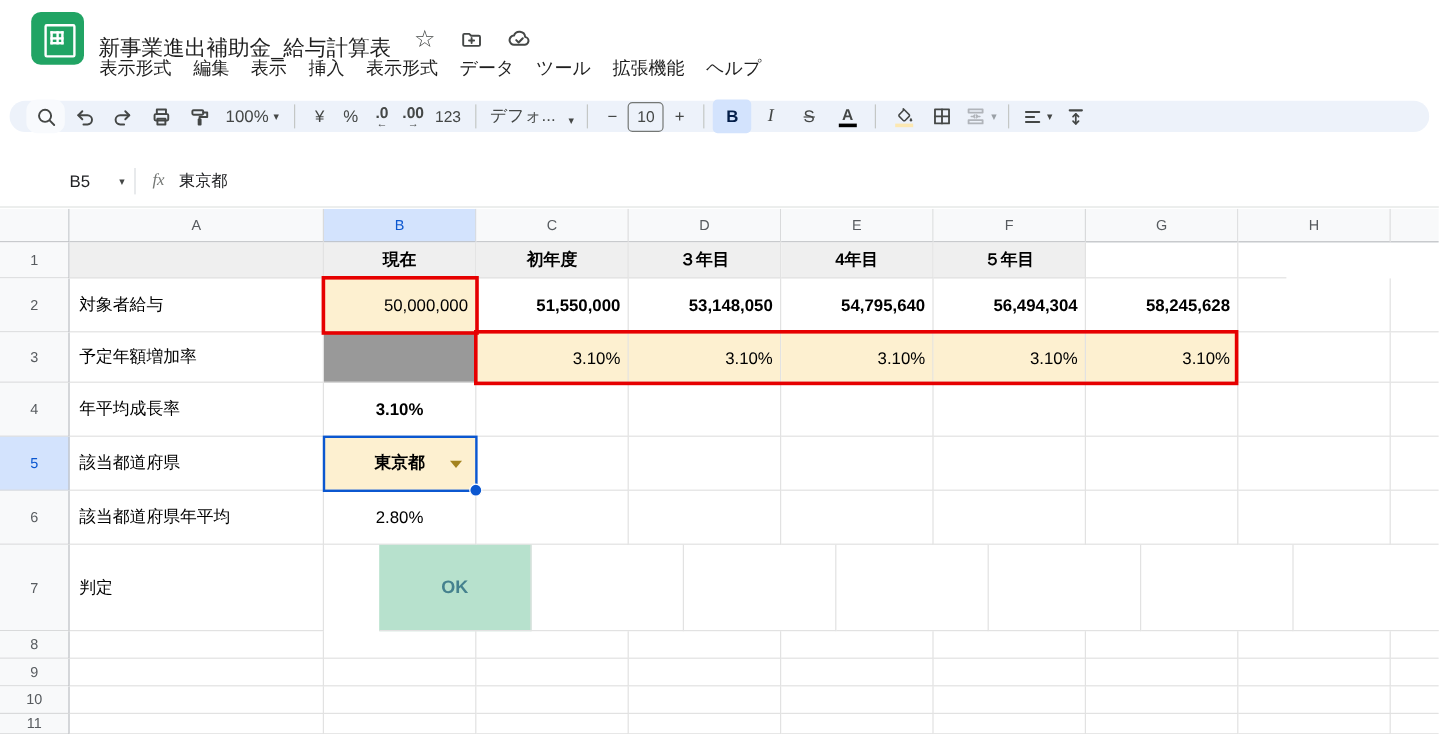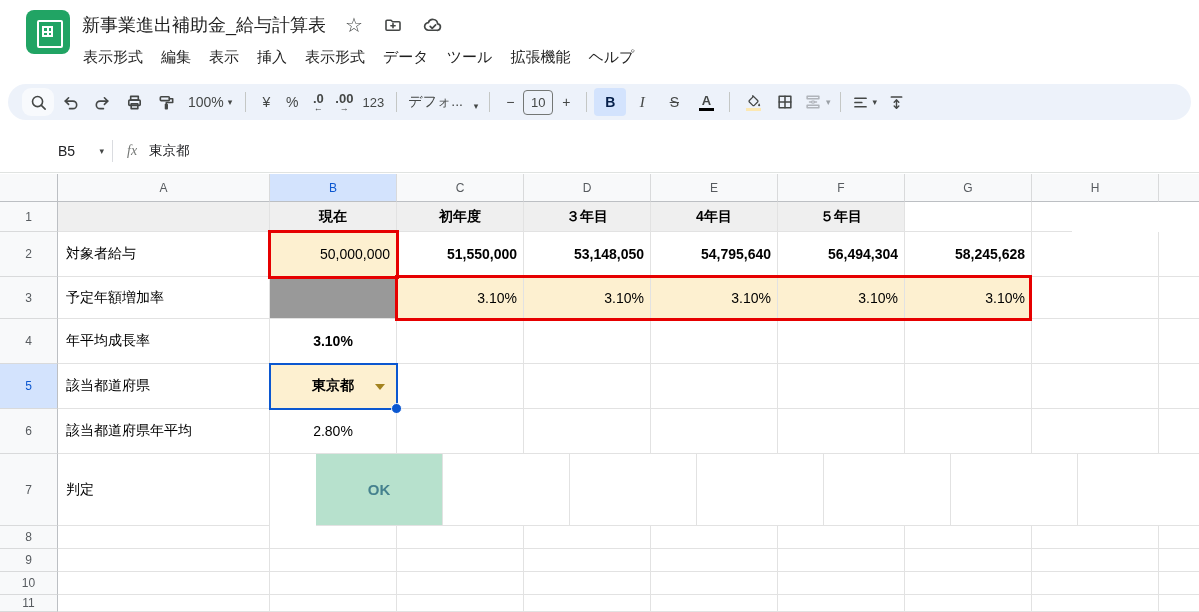--- a/index.html
+++ b/index.html
@@ -14,27 +14,27 @@
   .logo .paper{position:absolute;left:11px;top:10px;width:22px;height:24px;background:#21a464;border:2.5px solid #fff;border-radius:2px;}
   .logo .paper::before{content:"";position:absolute;left:3px;top:4px;width:11px;height:11px;
     background:
       linear-gradient(#fff,#fff) 0 5px/11px 2px no-repeat,
       linear-gradient(#fff,#fff) 5px 0/2px 11px no-repeat,
       linear-gradient(#fff,#fff) 0 0/11px 2px no-repeat,
       linear-gradient(#fff,#fff) 0 9px/11px 2px no-repeat,
       linear-gradient(#fff,#fff) 0 0/2px 11px no-repeat,
       linear-gradient(#fff,#fff) 9px 0/2px 11px no-repeat;}
   .title-row{position:absolute;left:82px;top:13px;display:flex;align-items:center;gap:17px;}
-  .doc-title{font-size:18px;color:#1f1f1f;}
+  .doc-title{font-size:18px;color:#1f1f1f;margin-top:15px;}
   .hdr-icon{width:22px;height:22px;display:flex;align-items:center;justify-content:center;color:#444746;font-size:20px;line-height:1;}
   .hdr-icon svg{stroke:#444746;fill:none;stroke-width:1.6;stroke-linecap:round;stroke-linejoin:round;}
   .menubar{position:absolute;left:74px;top:44px;display:flex;align-items:center;}
   .menu-item{font-size:15px;color:#1f1f1f;padding:4px 9px;border-radius:6px;cursor:default;}
   
-  .toolbar{position:absolute;left:8px;top:84px;width:1183px;height:36px;background:#edf2fa;border-radius:19px;
+  .toolbar{position:absolute;left:8px;top:84px;width:1183px;height:26px;background:#edf2fa;border-radius:19px;
     display:flex;align-items:center;padding:0 6px 0 14px;box-sizing:border-box;}
   .tbtn{min-width:32px;height:28px;display:flex;align-items:center;justify-content:center;border-radius:4px;
     color:#444746;font-size:14px;flex:0 0 auto;}
   .tbtn svg{stroke:#444746;fill:none;stroke-width:1.7;stroke-linecap:round;stroke-linejoin:round;}
   .tbtn.narrow{min-width:26px;}
   .search-btn{background:#f8fafd;border-radius:9px;}
   .tdiv{width:1px;height:20px;background:#c4c7c5;margin:0 7px;flex:0 0 auto;}
   .caret{font-size:9px;color:#444746;margin-left:4px;}
   .caret.dis{color:#9aa0a6;}
   .zoom-ctl{display:flex;align-items:center;padding:0 6px;font-size:14px;color:#444746;}

